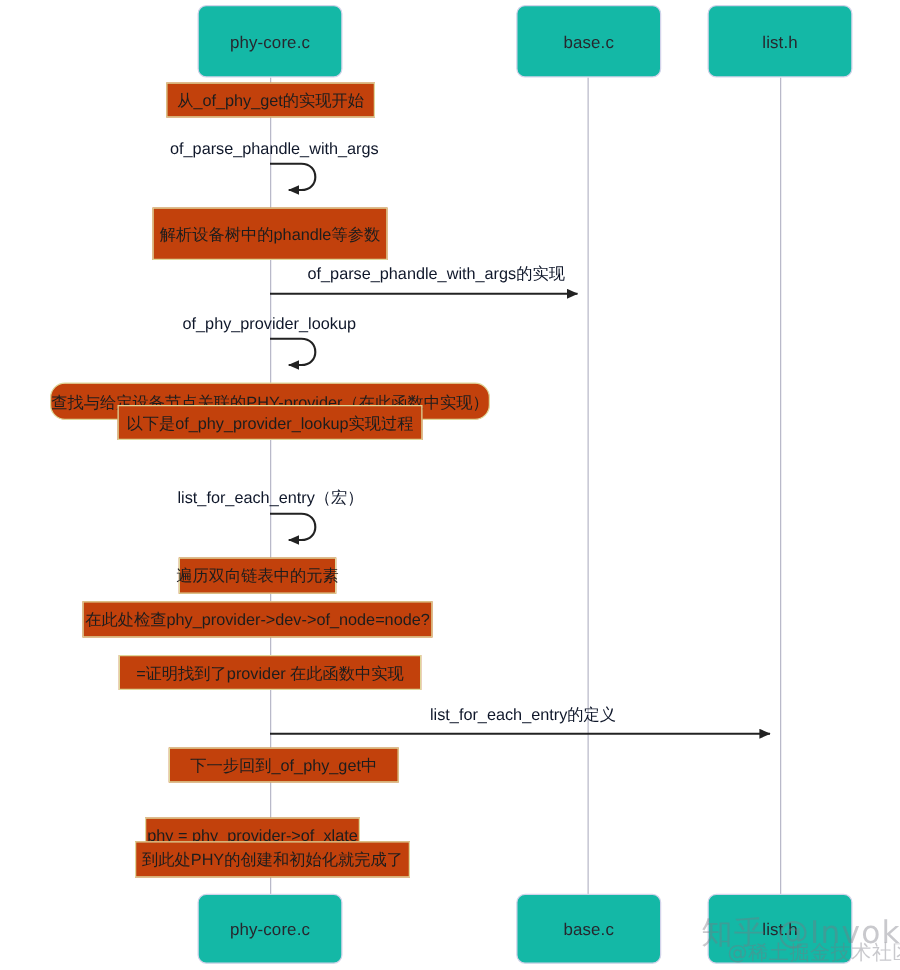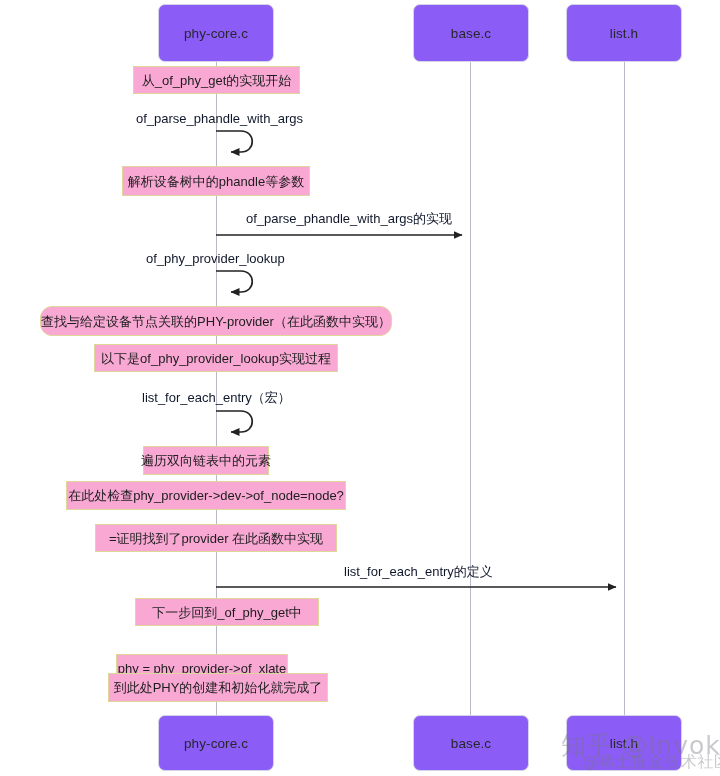--- a/index.html
+++ b/index.html
@@ -26,36 +26,36 @@
   .lifeline {
     position: absolute;
     width: 1px;
     background: #b9b9c9;
     z-index: 1;
   }
   
   .participant {
     position: absolute;
     box-sizing: border-box;
-    background: #8b5cf6;
+    background: #14b8a6;
     border: 1px solid #d3d3ea;
     border-radius: 7px;
     display: flex;
     align-items: center;
     justify-content: center;
     font-size: 13.5px;
     color: #27272e;
     z-index: 4;
     letter-spacing: .1px;
   }
   
   .note {
     position: absolute;
     box-sizing: border-box;
-    background: #f9a8d4;
+    background: #c2410c;
     border: 1px solid #ded79a;
     display: flex;
     align-items: center;
     justify-content: center;
     font-size: 13px;
     color: #1d1d1d;
     white-space: nowrap;
     padding: 0 9px;
     z-index: 5;
     line-height: 1;
@@ -173,29 +173,29 @@
   </div>
 
   <div class="msg-label" style="left:344px; top:565px;">
     <span>list_for_each_entry的定义</span>
   </div>
 
   <div class="note" style="left:133px; top:66px; width:167px; height:28px;">
     <span>从_of_phy_get的实现开始</span>
   </div>
 
-  <div class="note" style="left:122px; top:166px; width:188px; height:30px;">
+  <div class="note" style="left:122px; top:166px; width:188px; height:42px;">
     <span>解析设备树中的phandle等参数</span>
   </div>
 
   <div class="note" style="left:40px; top:306px; width:352px; height:30px;border-radius:12px;">
     <span>查找与给定设备节点关联的PHY-provider（在此函数中实现）</span>
   </div>
 
-  <div class="note" style="left:94px; top:344px; width:244px; height:28px;">
+  <div class="note" style="left:94px; top:324px; width:244px; height:28px;">
     <span>以下是of_phy_provider_lookup实现过程</span>
   </div>
 
   <div class="note" style="left:143px; top:446px; width:126px; height:29px;">
     <span>遍历双向链表中的元素</span>
   </div>
 
   <div class="note" style="left:66px; top:481px; width:280px; height:29px;">
     <span>在此处检查phy_provider-&gt;dev-&gt;of_node=node?</span>
   </div>

